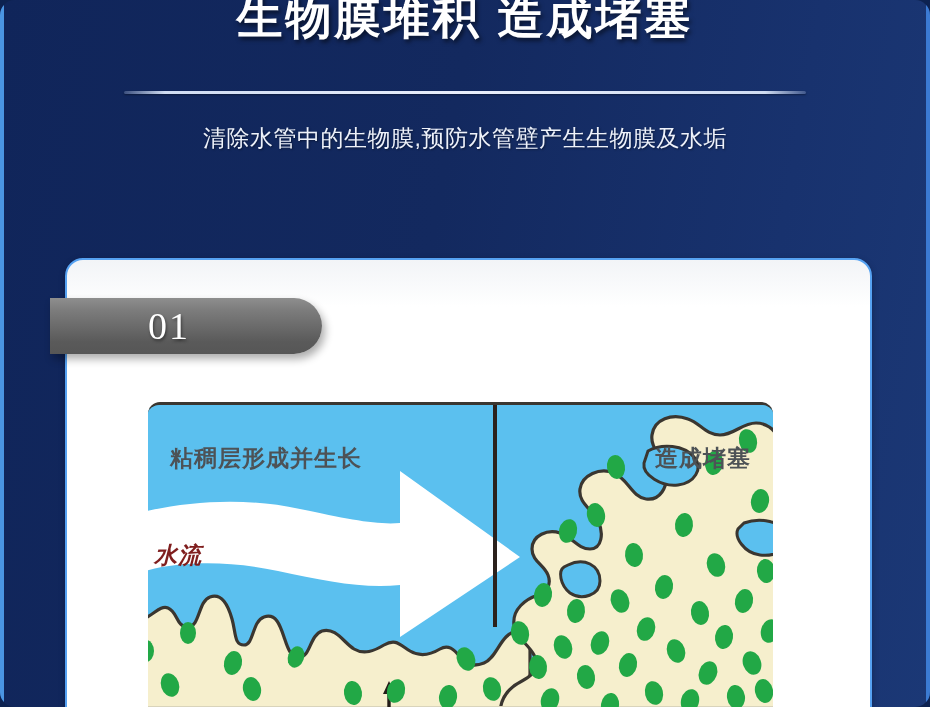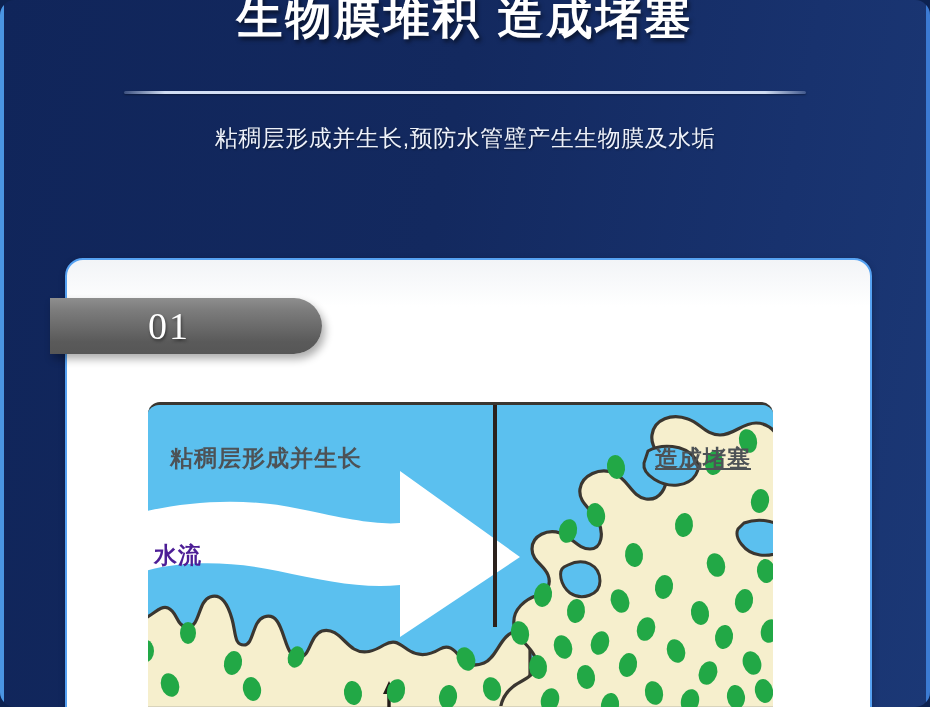--- a/index.html
+++ b/index.html
@@ -129,22 +129,22 @@
 
   .illus-label {
     position: absolute;
     font-size: 23px;
     font-weight: bold;
     color: #4d5256;
     letter-spacing: 1px;
     white-space: nowrap;
   }
   .label-left  { left: 22px;  top: 38px; }
-  .label-right { right: 22px; top: 38px; text-decoration: underline; }
-  .label-flow  { left: 6px;   top: 135px; color: #4c1d95; }
+  .label-right { right: 22px; top: 38px; }
+  .label-flow  { left: 6px;   top: 135px; color: #7f1d1d; font-style: italic; }
 
   .vdivider {
     position: absolute;
     left: 345px;
     top: 0;
     width: 4px;
     height: 222px;
     background: #2b211c;
   }
 
@@ -163,21 +163,21 @@
 
   <div class="edge-strip left"></div>
   <div class="edge-strip right"></div>
 
   <div class="header">
     <div class="title">生物膜堆积 造成堵塞</div>
   </div>
 
   <div class="divider"></div>
 
-  <div class="subtitle">粘稠层形成并生长,预防水管壁产生生物膜及水垢</div>
+  <div class="subtitle">清除水管中的生物膜,预防水管壁产生生物膜及水垢</div>
 
   <div class="card"></div>
 
   <div class="badge">
     <span class="badge-number">01</span>
   </div>
 
   <div class="illus">
 
     <svg class="illus-svg" viewBox="0 0 625 309" preserveAspectRatio="none">

